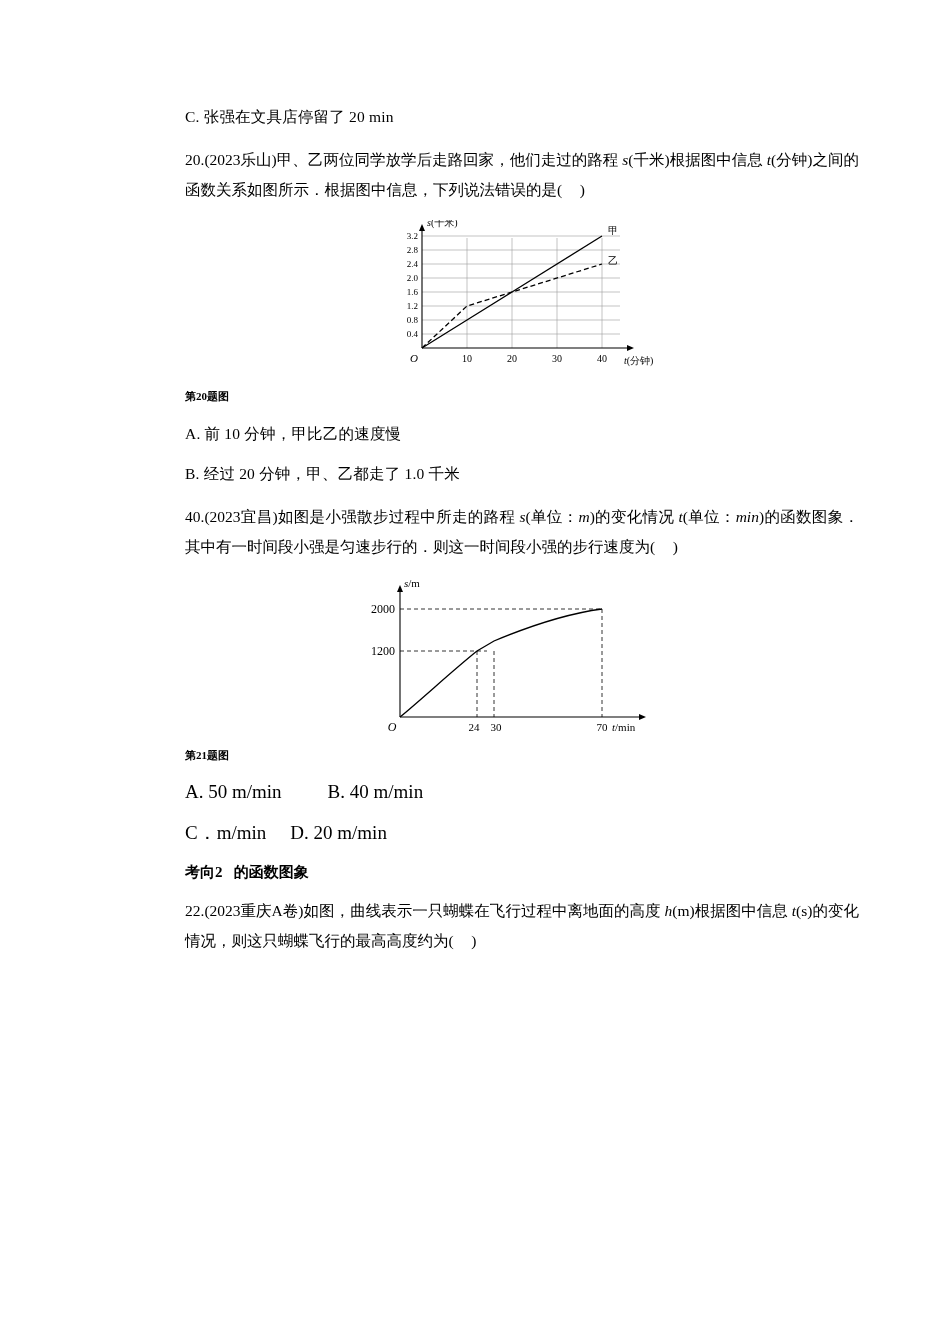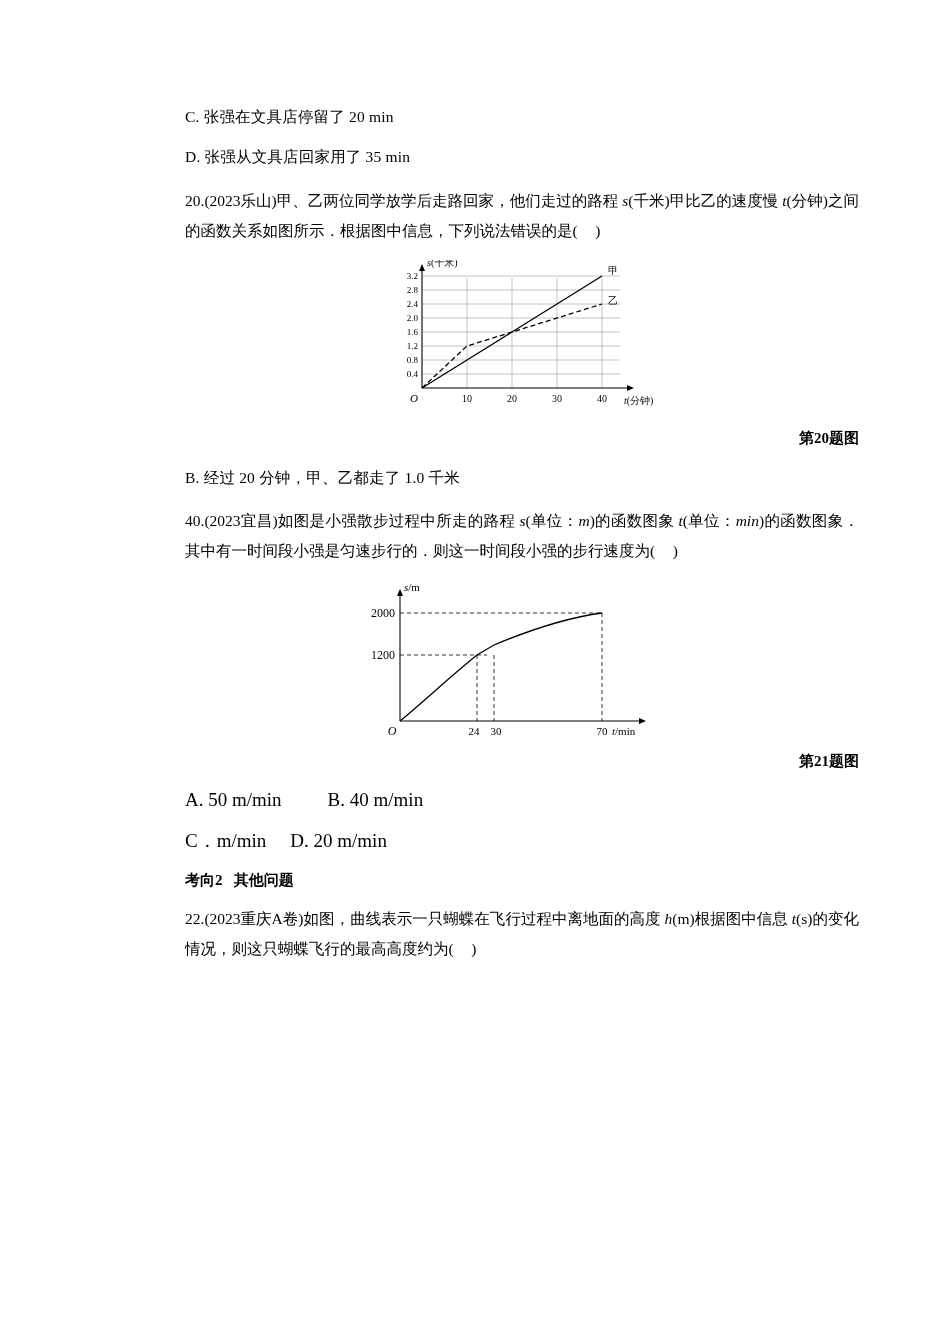--- a/index.html
+++ b/index.html
@@ -30,23 +30,23 @@
   }
   .para {
     font-size: 15.5px;
     line-height: 1.95;
     margin: 0 0 6px 0;
     text-align: justify;
   }
   .bold { font-weight: normal; }
   .it { font-style: italic; font-family: "Liberation Serif", serif; }
   .caption {
-    text-align: right;
+    text-align: left;
     font-weight: bold;
-    font-size: 15px;
+    font-size: 11px;
     margin: 4px 0 18px 0;
   }
   .choices-row {
     font-size: 19px;
     margin: 0 0 17px 0;
   }
   .sp-wide { display: inline-block; width: 46px; }
   .figwrap { display: flex; justify-content: center; }
 
   
@@ -63,24 +63,23 @@
   .blank-paren { letter-spacing: 0.5px; }
 </style>
 </head>
 <body>
 
 <div class="page">
 
   <div style="height:105px"></div>
 
   <div class="line">C. 张强在文具店停留了 20 min</div>
-  <div class="line">D. 张强从文具店回家用了 35 min</div>
 
   <div class="para">
-    <span>20.</span><span class="bold">(2023乐山)</span><span>甲、乙两位同学放学后走路回家，他们走过的路程 </span><span class="it">s</span><span>(千米)甲比乙的速度慢 </span><span class="it">t</span><span>(分钟)之间的函数关系如图所示．根据图中信息，下列说法错误的是(</span><span class="blank-paren">&nbsp;&nbsp;&nbsp;&nbsp;</span><span>)</span>
+    <span>20.</span><span class="bold">(2023乐山)</span><span>甲、乙两位同学放学后走路回家，他们走过的路程 </span><span class="it">s</span><span>(千米)根据图中信息 </span><span class="it">t</span><span>(分钟)之间的函数关系如图所示．根据图中信息，下列说法错误的是(</span><span class="blank-paren">&nbsp;&nbsp;&nbsp;&nbsp;</span><span>)</span>
   </div>
 
   <div class="figwrap">
     <div class="fig20">
       <svg width="300" height="165" viewBox="0 0 300 165">
 
         <g stroke="#9a9a9a" stroke-width="0.6">
           <line x1="95" y1="18" x2="95" y2="128"></line>
           <line x1="140" y1="18" x2="140" y2="128"></line>
           <line x1="185" y1="18" x2="185" y2="128"></line>
@@ -127,24 +126,25 @@
         <text x="252" y="144" font-size="10"><tspan font-style="italic">t</tspan>(分钟)</text>
 
         <text x="236" y="14" font-size="10">甲</text>
         <text x="236" y="44" font-size="10">乙</text>
       </svg>
     </div>
   </div>
 
   <div class="caption">第20题图</div>
 
+  <div class="line">A. 前 10 分钟，甲比乙的速度慢</div>
   <div class="line">B. 经过 20 分钟，甲、乙都走了 1.0 千米</div>
 
   <div class="para">
-    <span>40.</span><span class="bold">(2023宜昌)</span><span>如图是小强散步过程中所走的路程 </span><span class="it">s</span><span>(单位：</span><span class="it">m</span><span>)的函数图象 </span><span class="it">t</span><span>(单位：</span><span class="it">min</span><span>)的函数图象．其中有一时间段小强是匀速步行的．则这一时间段小强的步行速度为(</span><span class="blank-paren">&nbsp;&nbsp;&nbsp;&nbsp;</span><span>)</span>
+    <span>40.</span><span class="bold">(2023宜昌)</span><span>如图是小强散步过程中所走的路程 </span><span class="it">s</span><span>(单位：</span><span class="it">m</span><span>)的变化情况 </span><span class="it">t</span><span>(单位：</span><span class="it">min</span><span>)的函数图象．其中有一时间段小强是匀速步行的．则这一时间段小强的步行速度为(</span><span class="blank-paren">&nbsp;&nbsp;&nbsp;&nbsp;</span><span>)</span>
   </div>
 
   <div class="figwrap">
     <div class="fig21">
       <svg width="320" height="165" viewBox="0 0 320 165">
 
         <line x1="38" y1="10" x2="38" y2="138" stroke="#000" stroke-width="1.1"></line>
         <line x1="38" y1="138" x2="280" y2="138" stroke="#000" stroke-width="1.1"></line>
         <polygon points="38,6 35,13 41,13" fill="#000"></polygon>
         <polygon points="284,138 277,135 277,141" fill="#000"></polygon>
@@ -176,20 +176,20 @@
   <div class="caption">第21题图</div>
 
   <div class="choices-row">
     <span>A. 50 m/min</span><span class="sp-wide"></span><span>B. 40 m/min</span>
   </div>
   <div class="choices-row">
     <span>C．m/min</span><span class="sp-wide" style="width:24px"></span><span>D. 20 m/min</span>
   </div>
 
   <div class="sectionhead">
-    <span>考向2</span>&nbsp;&nbsp;&nbsp;<span>其他问题</span>
+    <span>考向2</span>&nbsp;&nbsp;&nbsp;<span>的函数图象</span>
   </div>
 
   <div class="para">
     <span>22.</span><span class="bold">(2023重庆A卷)</span><span>如图，曲线表示一只蝴蝶在飞行过程中离地面的高度 </span><span class="it">h</span><span>(m)根据图中信息 </span><span class="it">t</span><span>(s)的变化情况，则这只蝴蝶飞行的最高高度约为(</span><span class="blank-paren">&nbsp;&nbsp;&nbsp;&nbsp;</span><span>)</span>
   </div>
 
 </div>
 
 </body></html>

